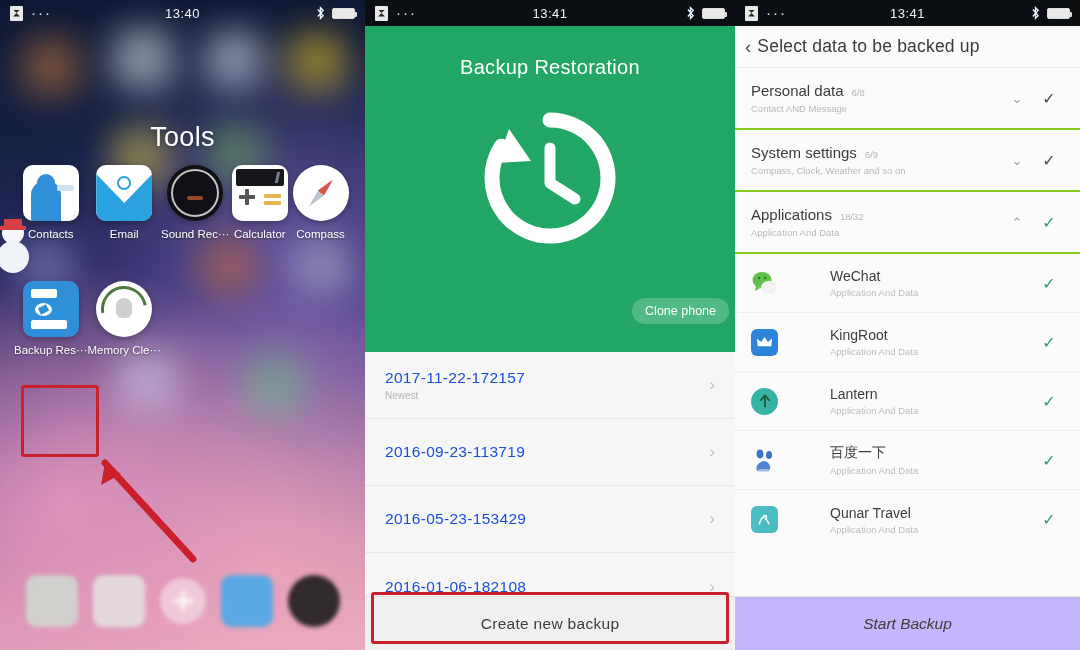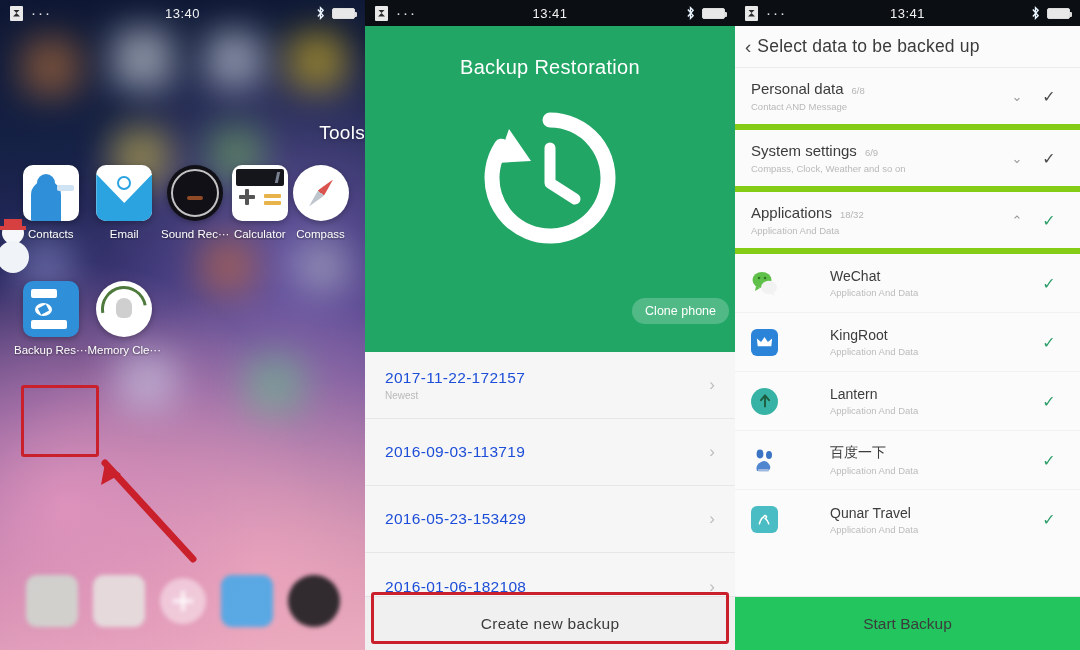--- a/index.html
+++ b/index.html
@@ -60,22 +60,22 @@
     background:
       radial-gradient(circle at 18% 78%, rgba(228,150,190,.85) 0%, rgba(228,150,190,0) 42%),
       radial-gradient(circle at 72% 88%, rgba(240,170,190,.8) 0%, rgba(240,170,190,0) 45%),
       radial-gradient(circle at 80% 40%, rgba(150,120,210,.55) 0%, rgba(150,120,210,0) 48%),
       linear-gradient(175deg, #0d1733 0%, #152145 22%, #2b2a63 42%, #61488c 60%, #9b6ba3 74%, #cf8fae 88%, #e7adc0 100%);
   }
   .home-blobs { position:absolute; inset:0; filter: blur(17px); opacity:.55; }
   .blob { position:absolute; border-radius:22%; }
 
   .home-title {
-    position: absolute; top: 122px; left: 0; right: 0; text-align: right;
-    color: #fff; font-size: 19px; font-weight: 400;
+    position: absolute; top: 122px; left: 0; right: 0; text-align: center;
+    color: #fff; font-size: 27px; font-weight: 400;
     text-shadow: 0 1px 4px rgba(0,0,0,.35);
     letter-spacing: .3px;
   }
   .app-grid {
     position: absolute; top: 165px; left: 0; right: 0;
     display: grid; grid-template-columns: repeat(5, 1fr);
     row-gap: 41px; padding: 0 14px;
   }
   .app-cell { display: flex; flex-direction: column; align-items: center; }
   .app-icon {
@@ -224,40 +224,40 @@
   .p3-body { position:absolute; inset:0; background:#fbfbfb; display:flex; flex-direction:column; }
   .p3-header {
     flex:none; height: 42px; background:#fbfbfb; display:flex; align-items:center;
     padding: 0 8px 0 10px; border-bottom:1px solid #ececec;
   }
   .p3-back { color:#4a4a4a; font-size:19px; font-weight:300; margin-right:6px; }
   .p3-title { font-size:17.5px; color:#3b3b3b; letter-spacing:.2px; }
   .p3-list { flex:1; overflow:hidden; background:#fbfbfb; }
   .cat-row {
     height: 62px; display:flex; align-items:center; padding: 0 14px 0 16px;
-    border-bottom: 6px solid #84cc16;
+    border-bottom: 2px solid #84cc16;
   }
   .cat-main { flex:1; }
   .cat-title-line { display:flex; align-items:baseline; gap:8px; }
   .cat-title { font-size:15px; color:#3c3c3c; }
   .cat-count { font-size:9.5px; color:#b5b5b5; }
   .cat-sub { font-size:9.5px; color:#b9b9b9; margin-top:4px; }
   .cat-exp { color:#9a9a9a; font-size:13px; width:30px; text-align:center; }
   .cat-check { width: 34px; text-align:center; }
   .app-row {
     height: 59px; display:flex; align-items:center; padding: 0 14px 0 16px;
     border-bottom: 1px solid #f1f1f1;
   }
   .app-ic-sm { width: 27px; height: 27px; border-radius: 6px; margin-right: 12px; position:relative; flex:none; filter: blur(.3px);}
   .app-main { flex:1;margin-left:40px; }
   .app-nm { font-size:14px; color:#3c3c3c; }
   .app-sb { font-size:9.5px; color:#bcbcbc; margin-top:3px; }
   .p3-cta {
-    flex:none; height: 54px; background:#22c55e; display:flex; align-items:center; justify-content:center;
-    font-size:15.5px; color:#3c3c3c; border-top:1px solid #e4e4e4;
+    flex:none; height: 54px; background:#c4b5fd; display:flex; align-items:center; justify-content:center;
+    font-size:15.5px; color:#3c3c3c; border-top:1px solid #e4e4e4;font-style:italic;
   }
   .tick { color:#2e9e6b; }
 
   
   .sic-wechat { background:transparent; }
   .sic-kingroot { background:#2b84d8; display:flex;align-items:center;justify-content:center; }
   .sic-lantern { background:#37b3a6; border-radius:50%; display:flex;align-items:center;justify-content:center; }
   .sic-baidu { background:transparent; }
   .sic-qunar { background:#49bcc4; display:flex;align-items:center;justify-content:center; }
 </style>
@@ -402,21 +402,21 @@
       <div class="p2-list">
         <div class="bk-row">
           <div class="bk-main">
             <div class="bk-name">2017-11-22-172157</div>
             <div class="bk-sub">Newest</div>
           </div>
           <div class="chev">›</div>
         </div>
         <div class="bk-row">
           <div class="bk-main">
-            <div class="bk-name">2016-09-03-113719</div>
+            <div class="bk-name">2016-09-23-113719</div>
           </div>
           <div class="chev">›</div>
         </div>
         <div class="bk-row">
           <div class="bk-main">
             <div class="bk-name">2016-05-23-153429</div>
           </div>
           <div class="chev">›</div>
         </div>
         <div class="bk-row" style="border-bottom:none;">

